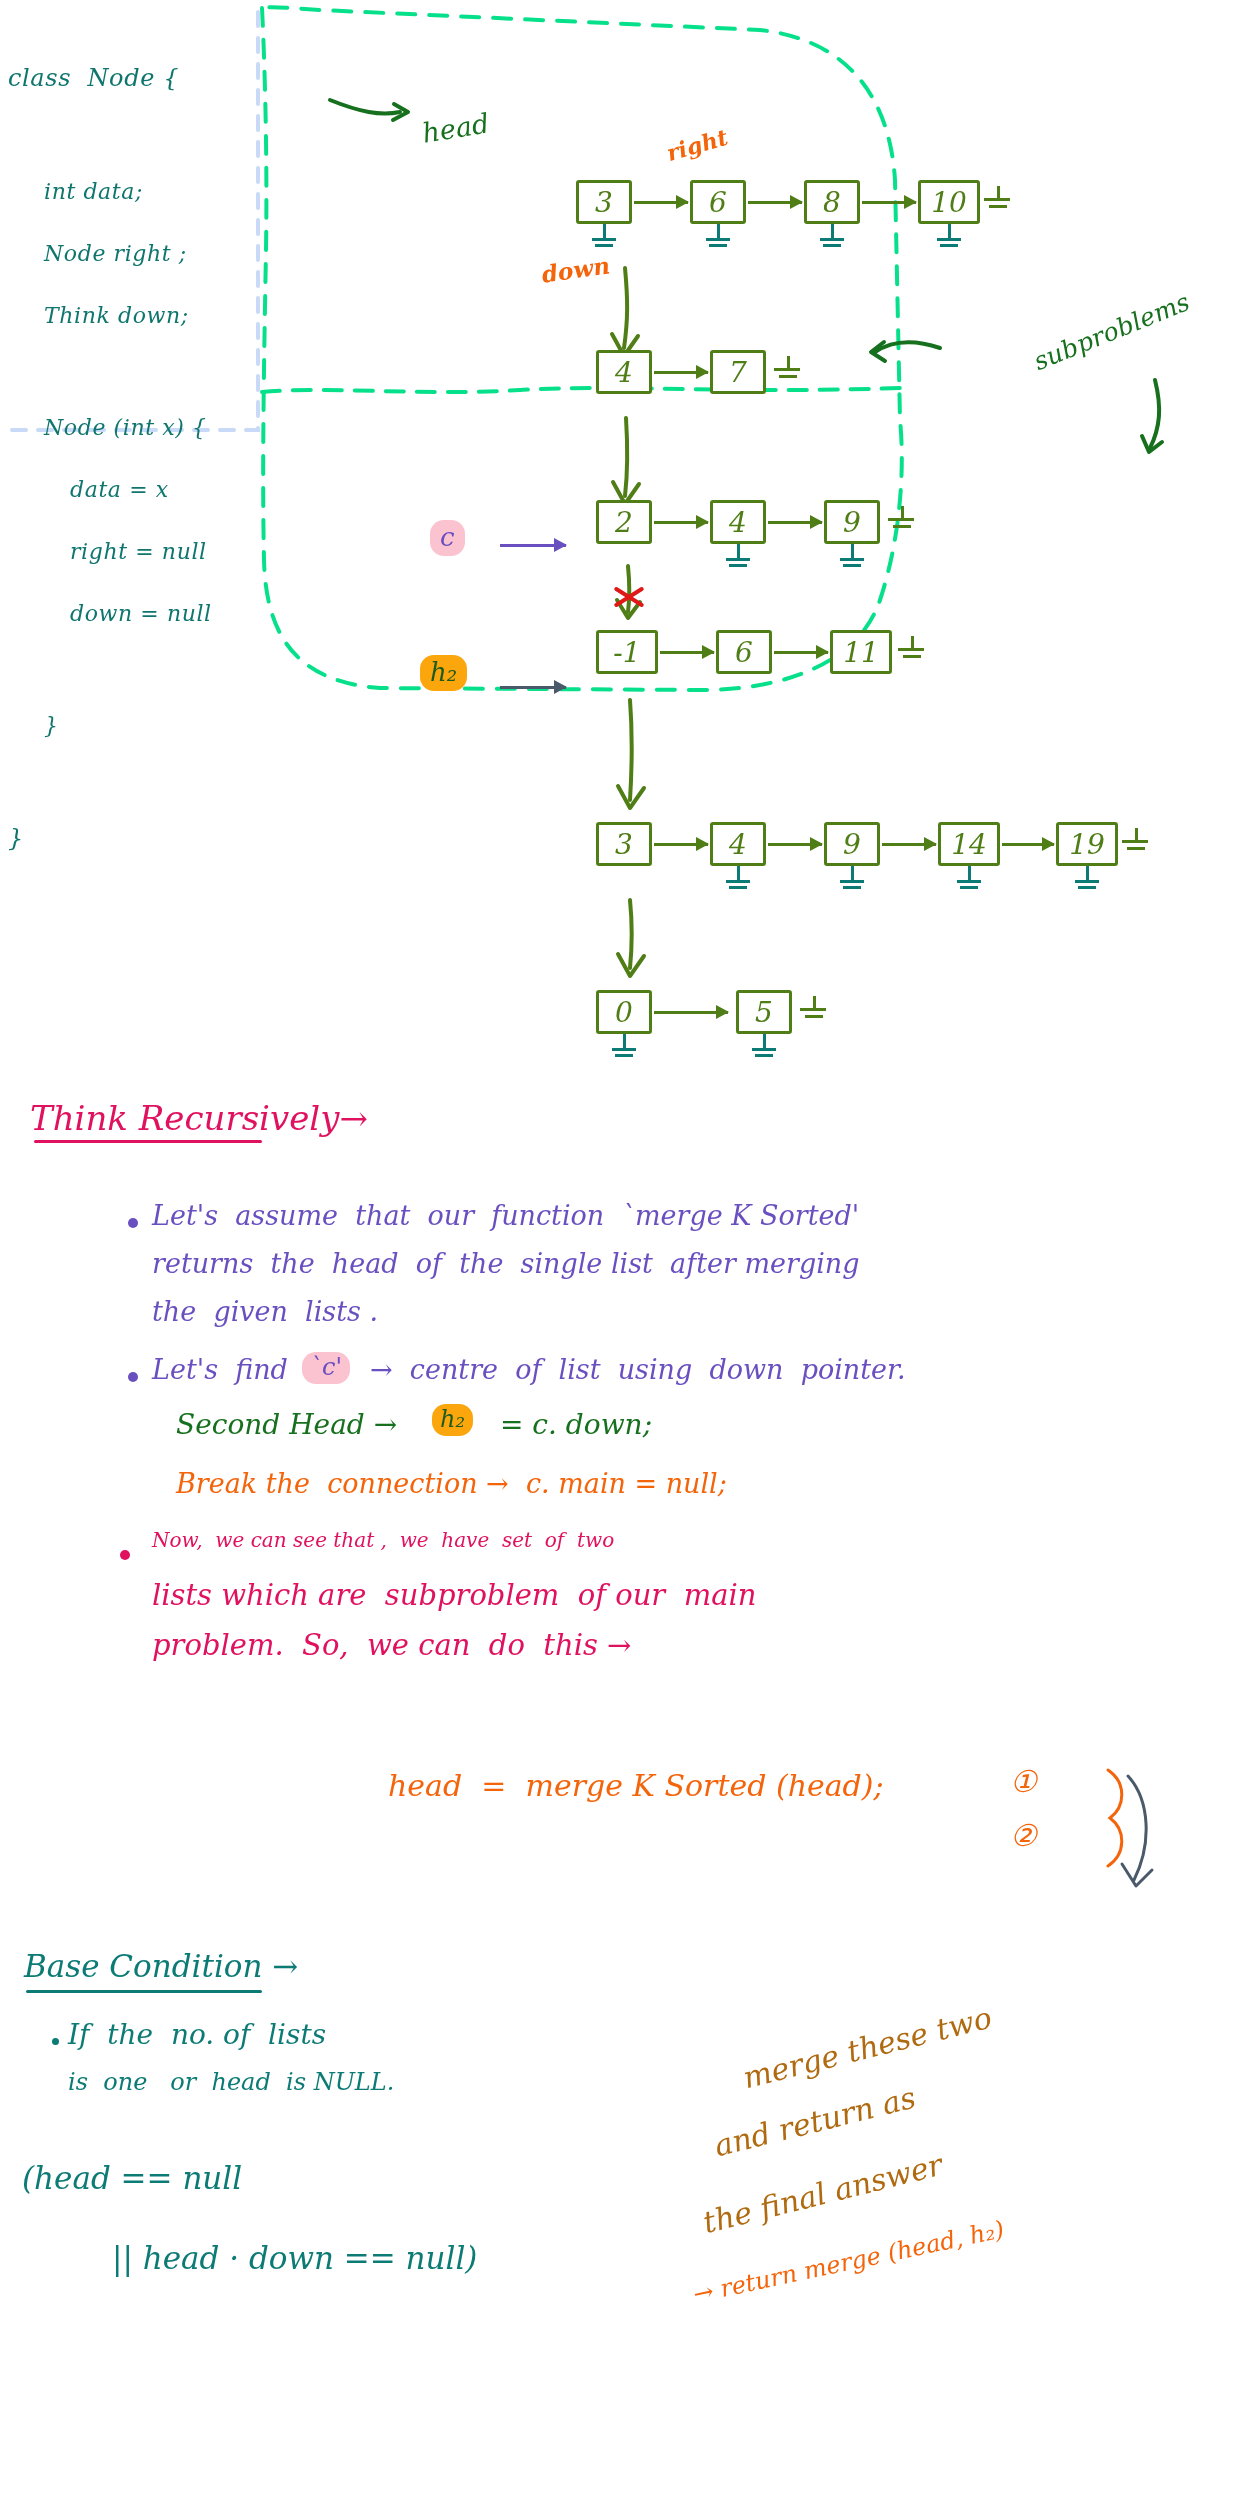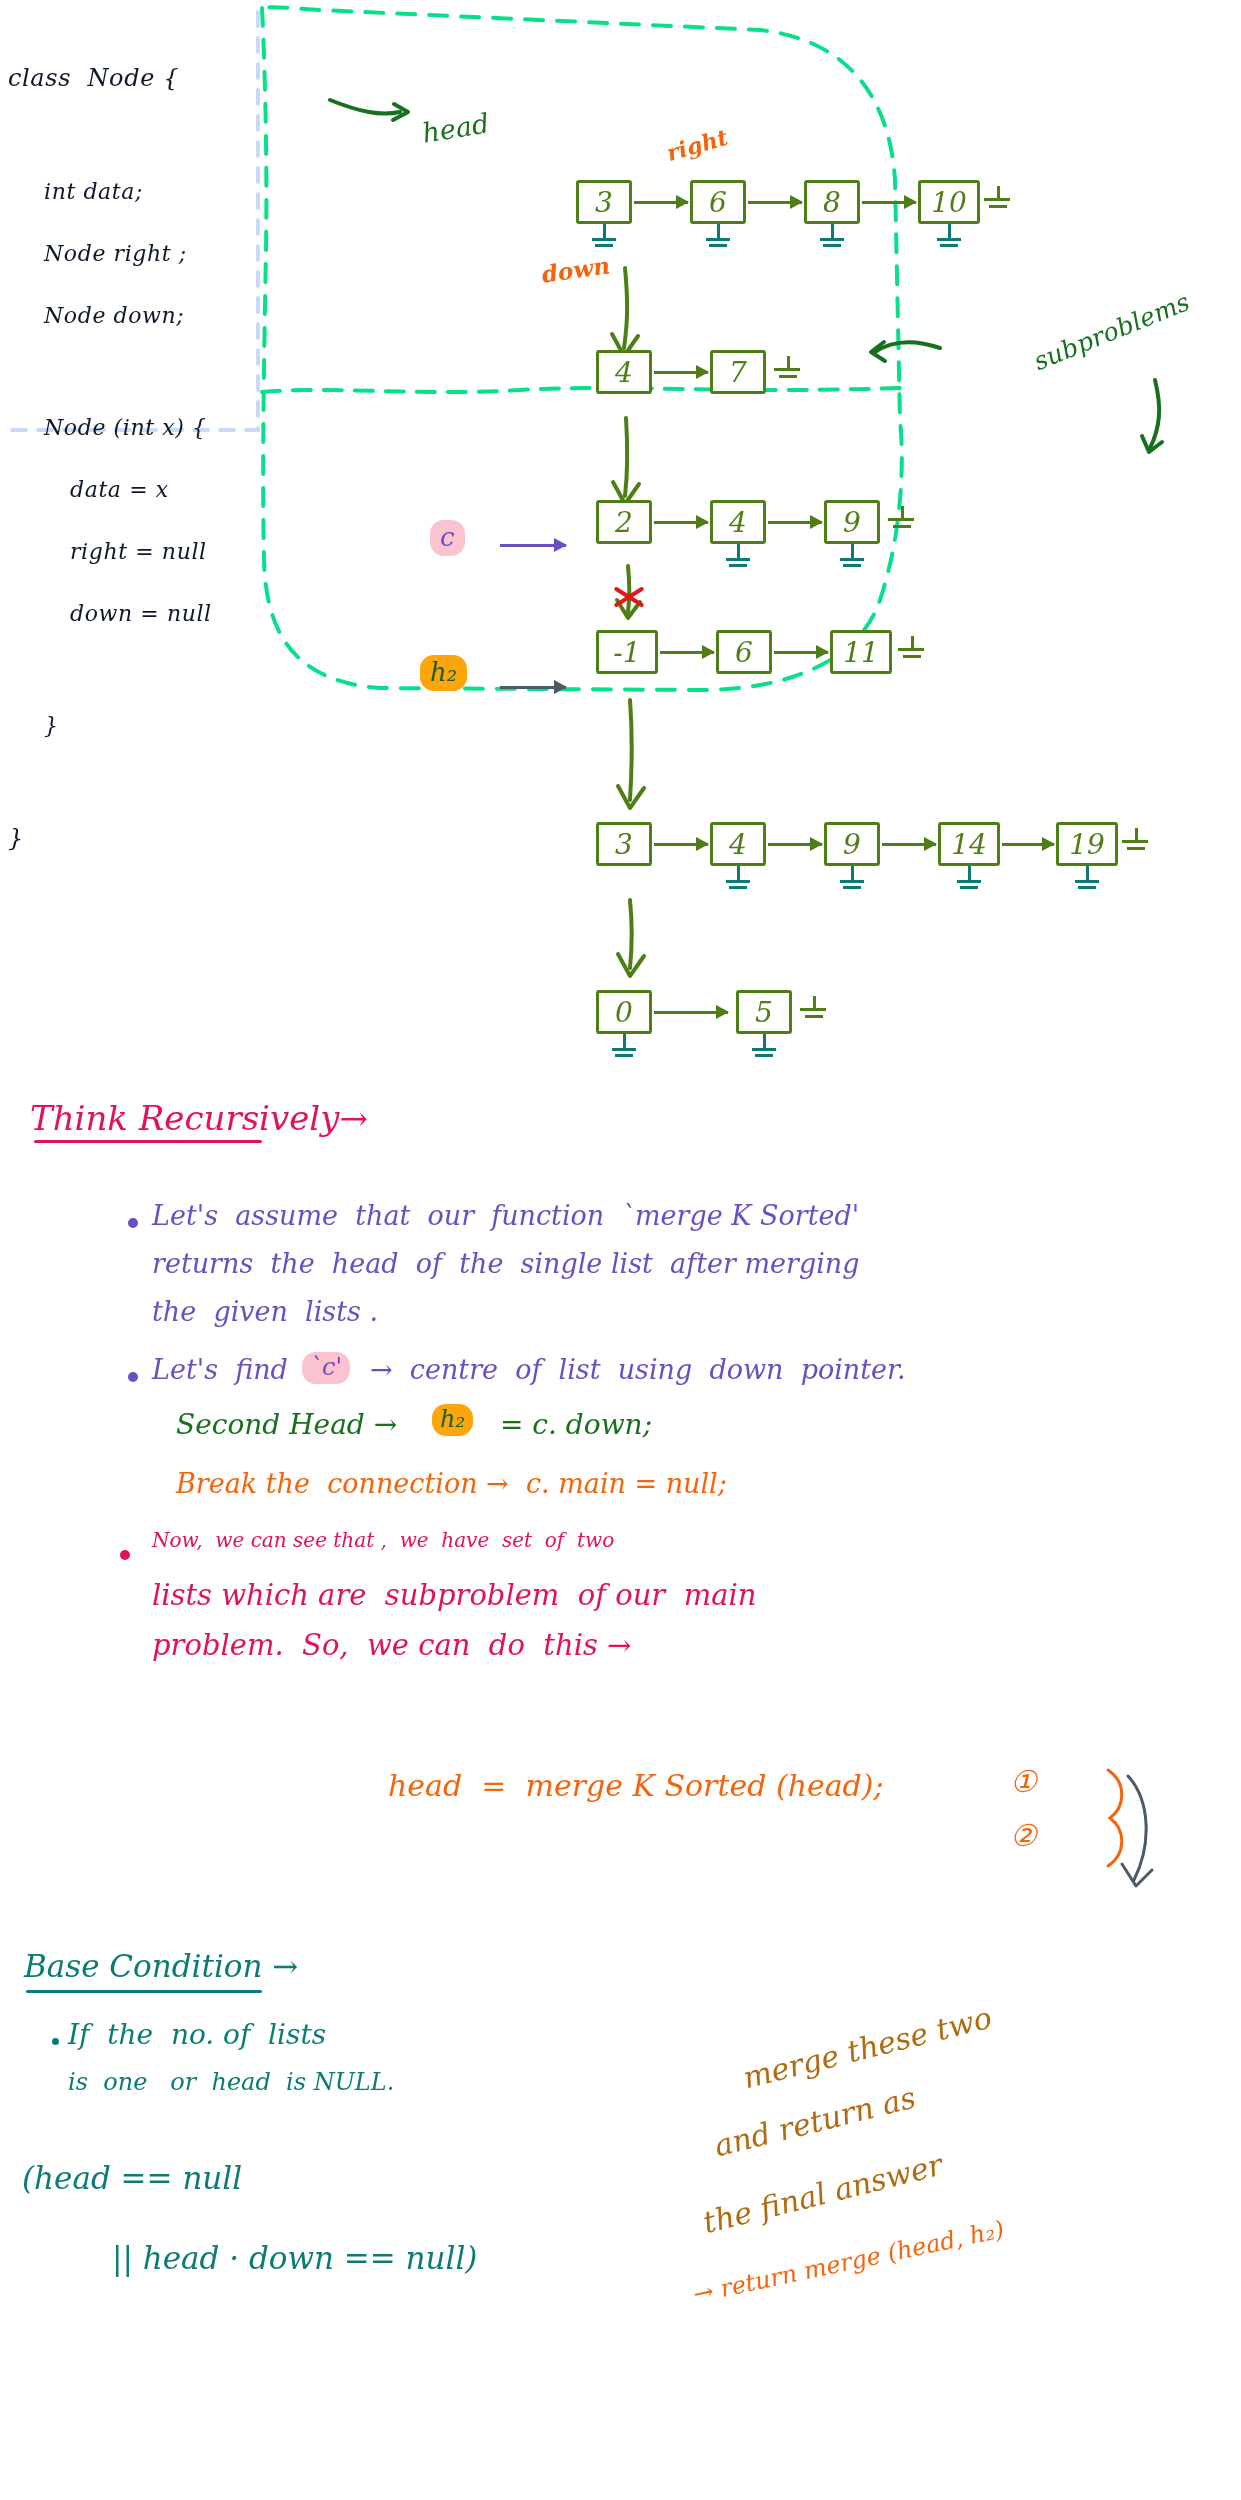--- a/index.html
+++ b/index.html
@@ -23,21 +23,21 @@
   .ink-orange{color:#f4640a;}
   .ink-pink{color:#e0115f;}
   .ink-purple{color:#6a4fc0;}
   .ink-teal{color:#0d7b75;}
   .ink-brown{color:#b06a10;}
 
   
   #code-block{left:8px;top:28px;}
   #code-block .ln{
     font-family:"DejaVu Serif", serif;font-style:italic;
-    color:#0f172a;font-size:22px;white-space:pre;
+    color:#0f766e;font-size:22px;white-space:pre;
     letter-spacing:.6px;
   }
   #code-block .l0{margin-left:0px;font-size:24px;}
   #code-block .l1{margin-left:36px;}
   #code-block .l2{margin-left:62px;}
   #code-block .sp{height:13px;}
 
   .node{
     position:absolute;
     width:56px;height:44px;
@@ -157,21 +157,21 @@
     <path d="M 1108 1770 C 1126 1782 1126 1806 1110 1818 C 1126 1830 1126 1854 1108 1866" fill="none" stroke="#f4640a" stroke-width="3" stroke-linecap="round"></path>
     <path d="M 1128 1776 C 1150 1800 1152 1844 1134 1880" fill="none" stroke="#4a5a6a" stroke-width="3" stroke-linecap="round"></path>
     <path d="M 1122 1864 L 1136 1886 L 1152 1870" fill="none" stroke="#4a5a6a" stroke-width="3" stroke-linecap="round" stroke-linejoin="round"></path>
   </svg>
 
   <div class="hw" id="code-block">
     <div class="ln l0">class  Node {</div>
     <div class="sp"></div>
     <div class="ln l1">int data;</div>
     <div class="ln l1">Node right ;</div>
-    <div class="ln l1">Node down;</div>
+    <div class="ln l1">Think down;</div>
     <div class="sp"></div>
     <div class="ln l1">Node (int x) {</div>
     <div class="ln l2">data = x</div>
     <div class="ln l2">right = null</div>
     <div class="ln l2">down = null</div>
     <div class="sp"></div>
     <div class="ln l1">}</div>
     <div class="sp"></div>
     <div class="ln l0">}</div>
   </div>

